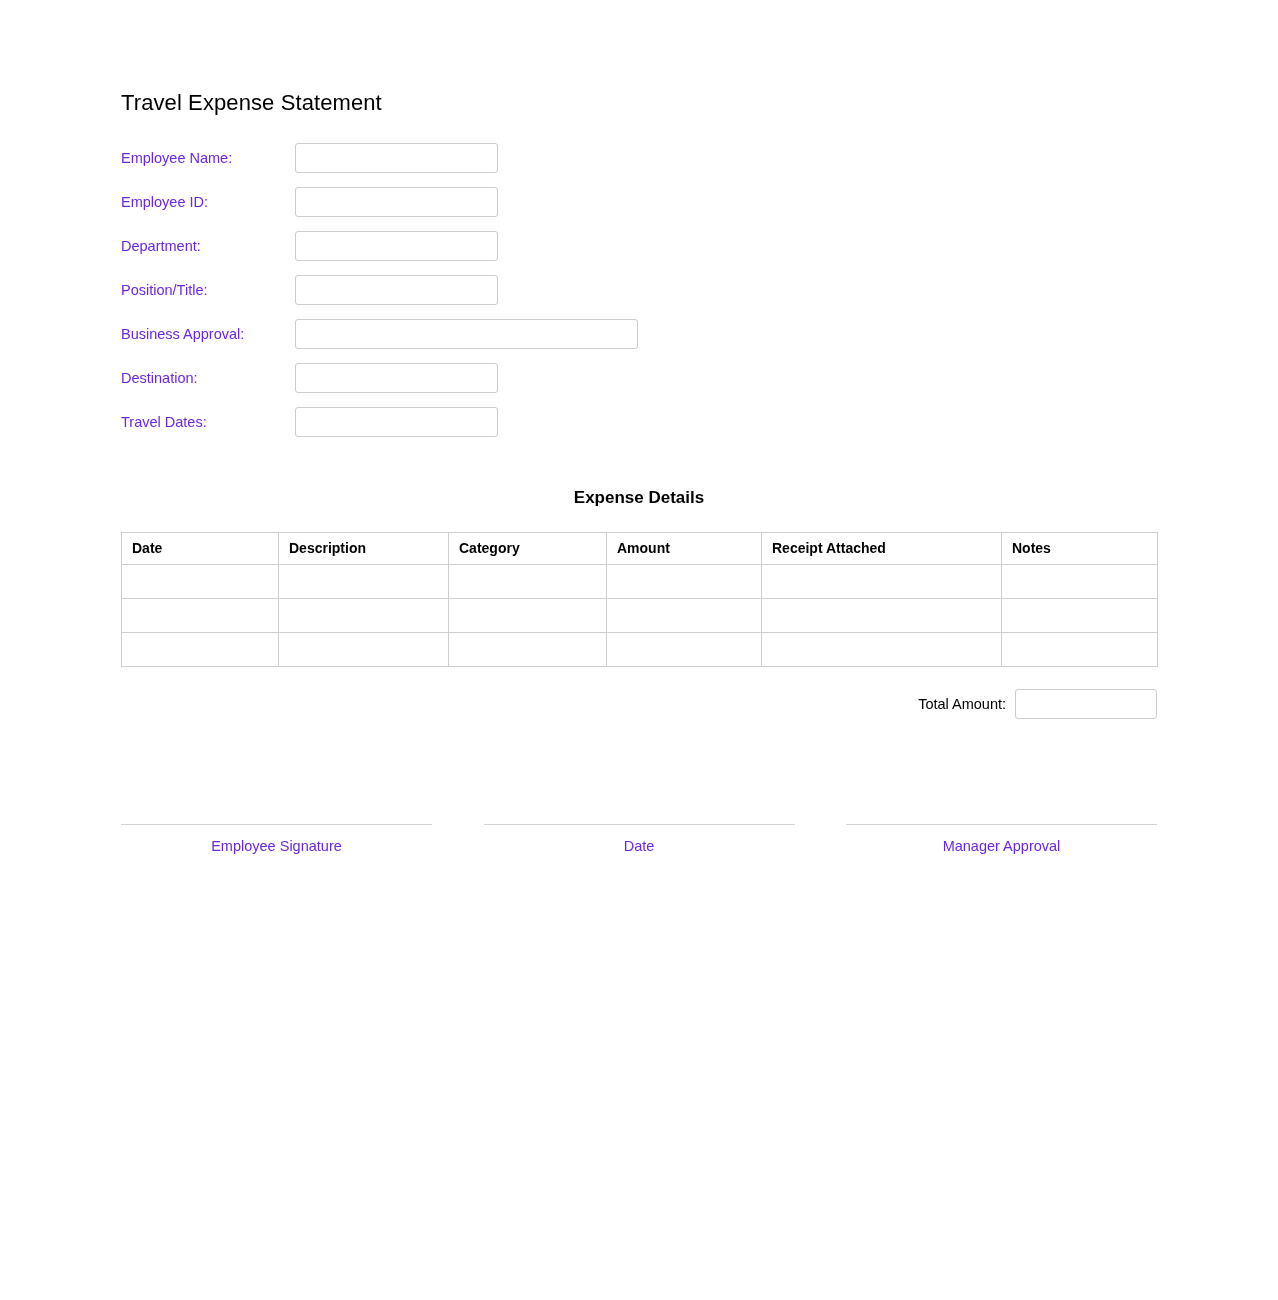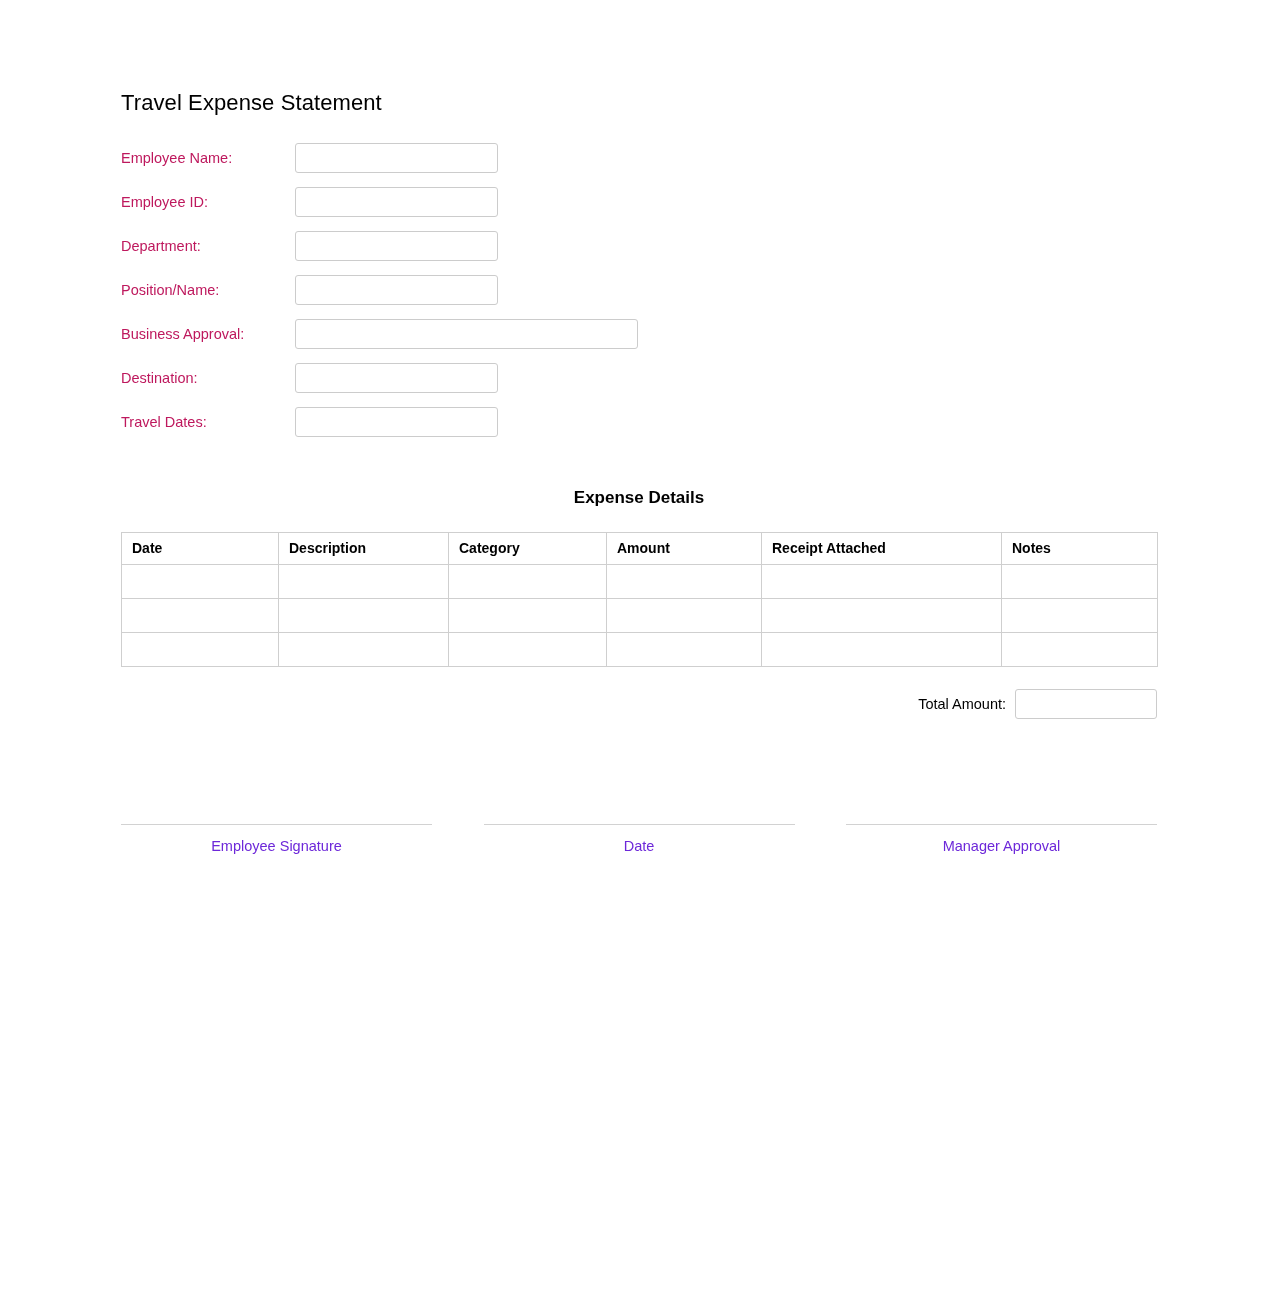--- a/index.html
+++ b/index.html
@@ -42,21 +42,21 @@
     display: flex;
     align-items: center;
     height: 44px;
   }
 
   .field-label {
     font-size: 14.5px;
     line-height: 18px;
     width: 174px;
     flex: 0 0 174px;
-    color: #be185d;
+    color: #6d28d9;
   }
 
   .field-input {
     box-sizing: border-box;
     height: 30px;
     width: 203px;
     border: 1px solid #cccccc;
     border-radius: 3px;
     background: #ffffff;
     font-family: "Liberation Sans", sans-serif;
@@ -166,21 +166,21 @@
         </div>
         <div class="field-row">
           <label class="field-label">Employee ID:</label>
           <input type="text" class="field-input" value="" style="">
         </div>
         <div class="field-row">
           <label class="field-label">Department:</label>
           <input type="text" class="field-input" value="" style="">
         </div>
         <div class="field-row">
-          <label class="field-label">Position/Name:</label>
+          <label class="field-label">Position/Title:</label>
           <input type="text" class="field-input" value="" style="">
         </div>
         <div class="field-row">
           <label class="field-label">Business Approval:</label>
           <input type="text" class="field-input wide" value="" style="">
         </div>
         <div class="field-row">
           <label class="field-label">Destination:</label>
           <input type="text" class="field-input" value="" style="">
         </div>

